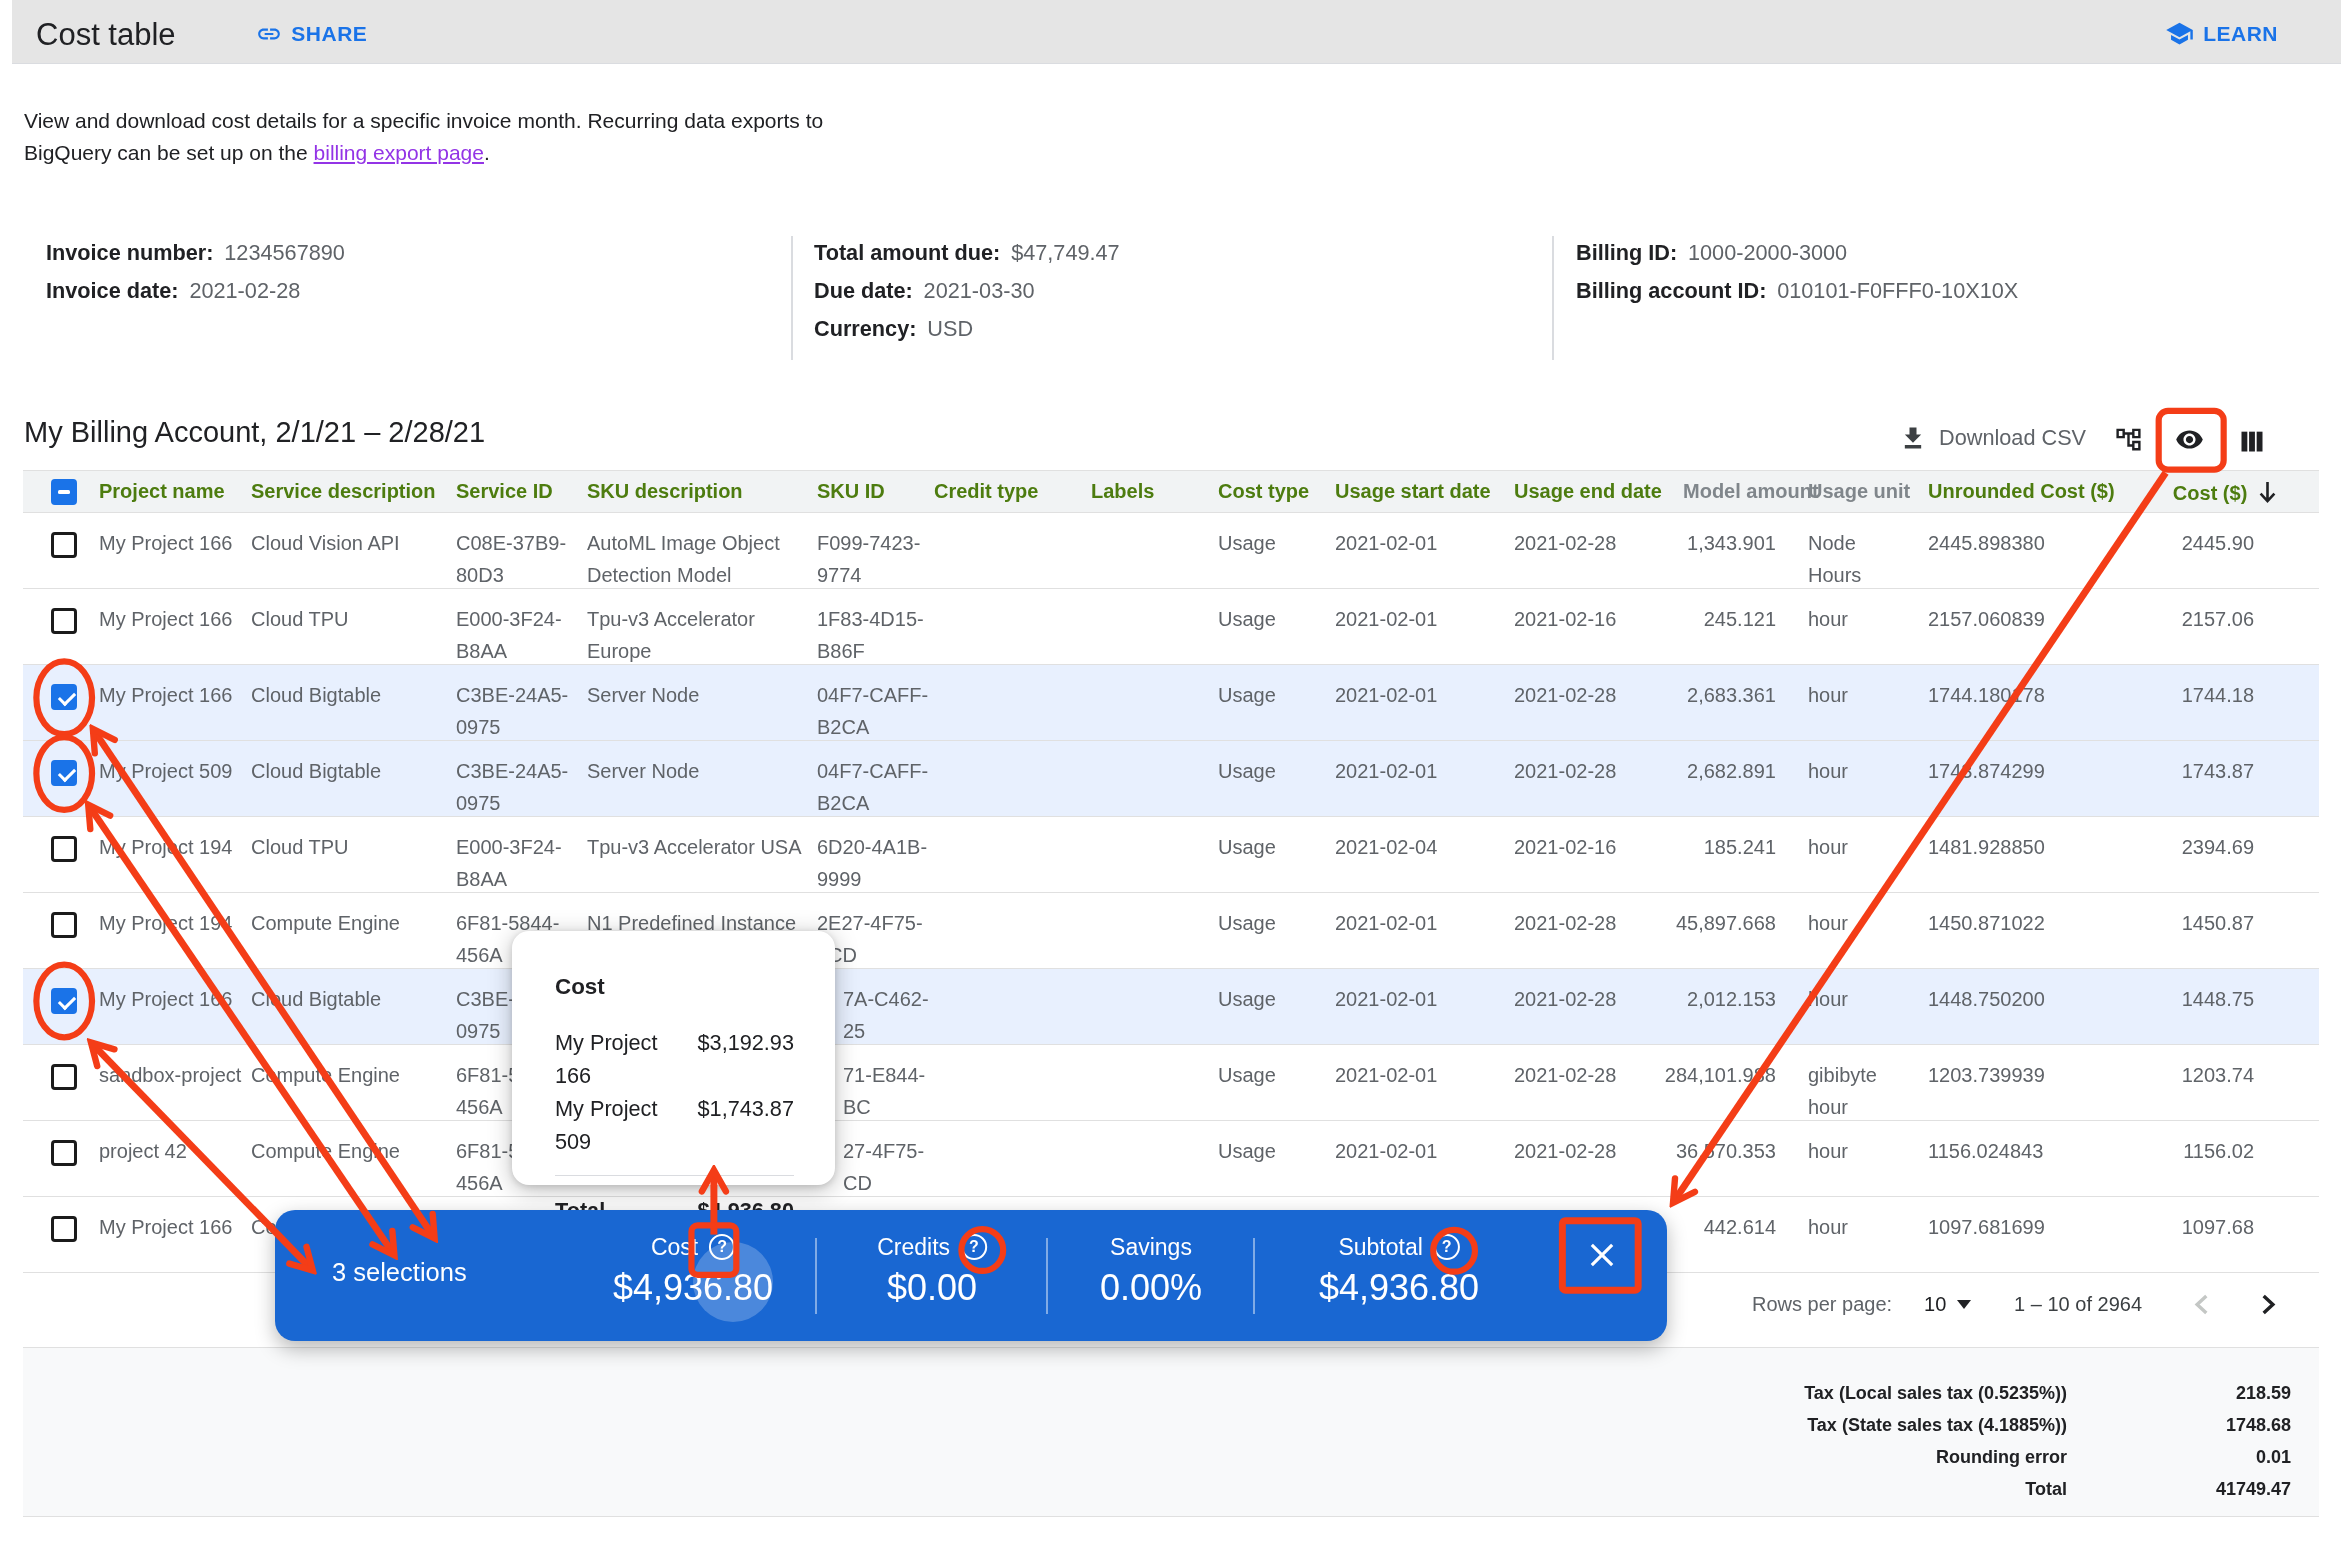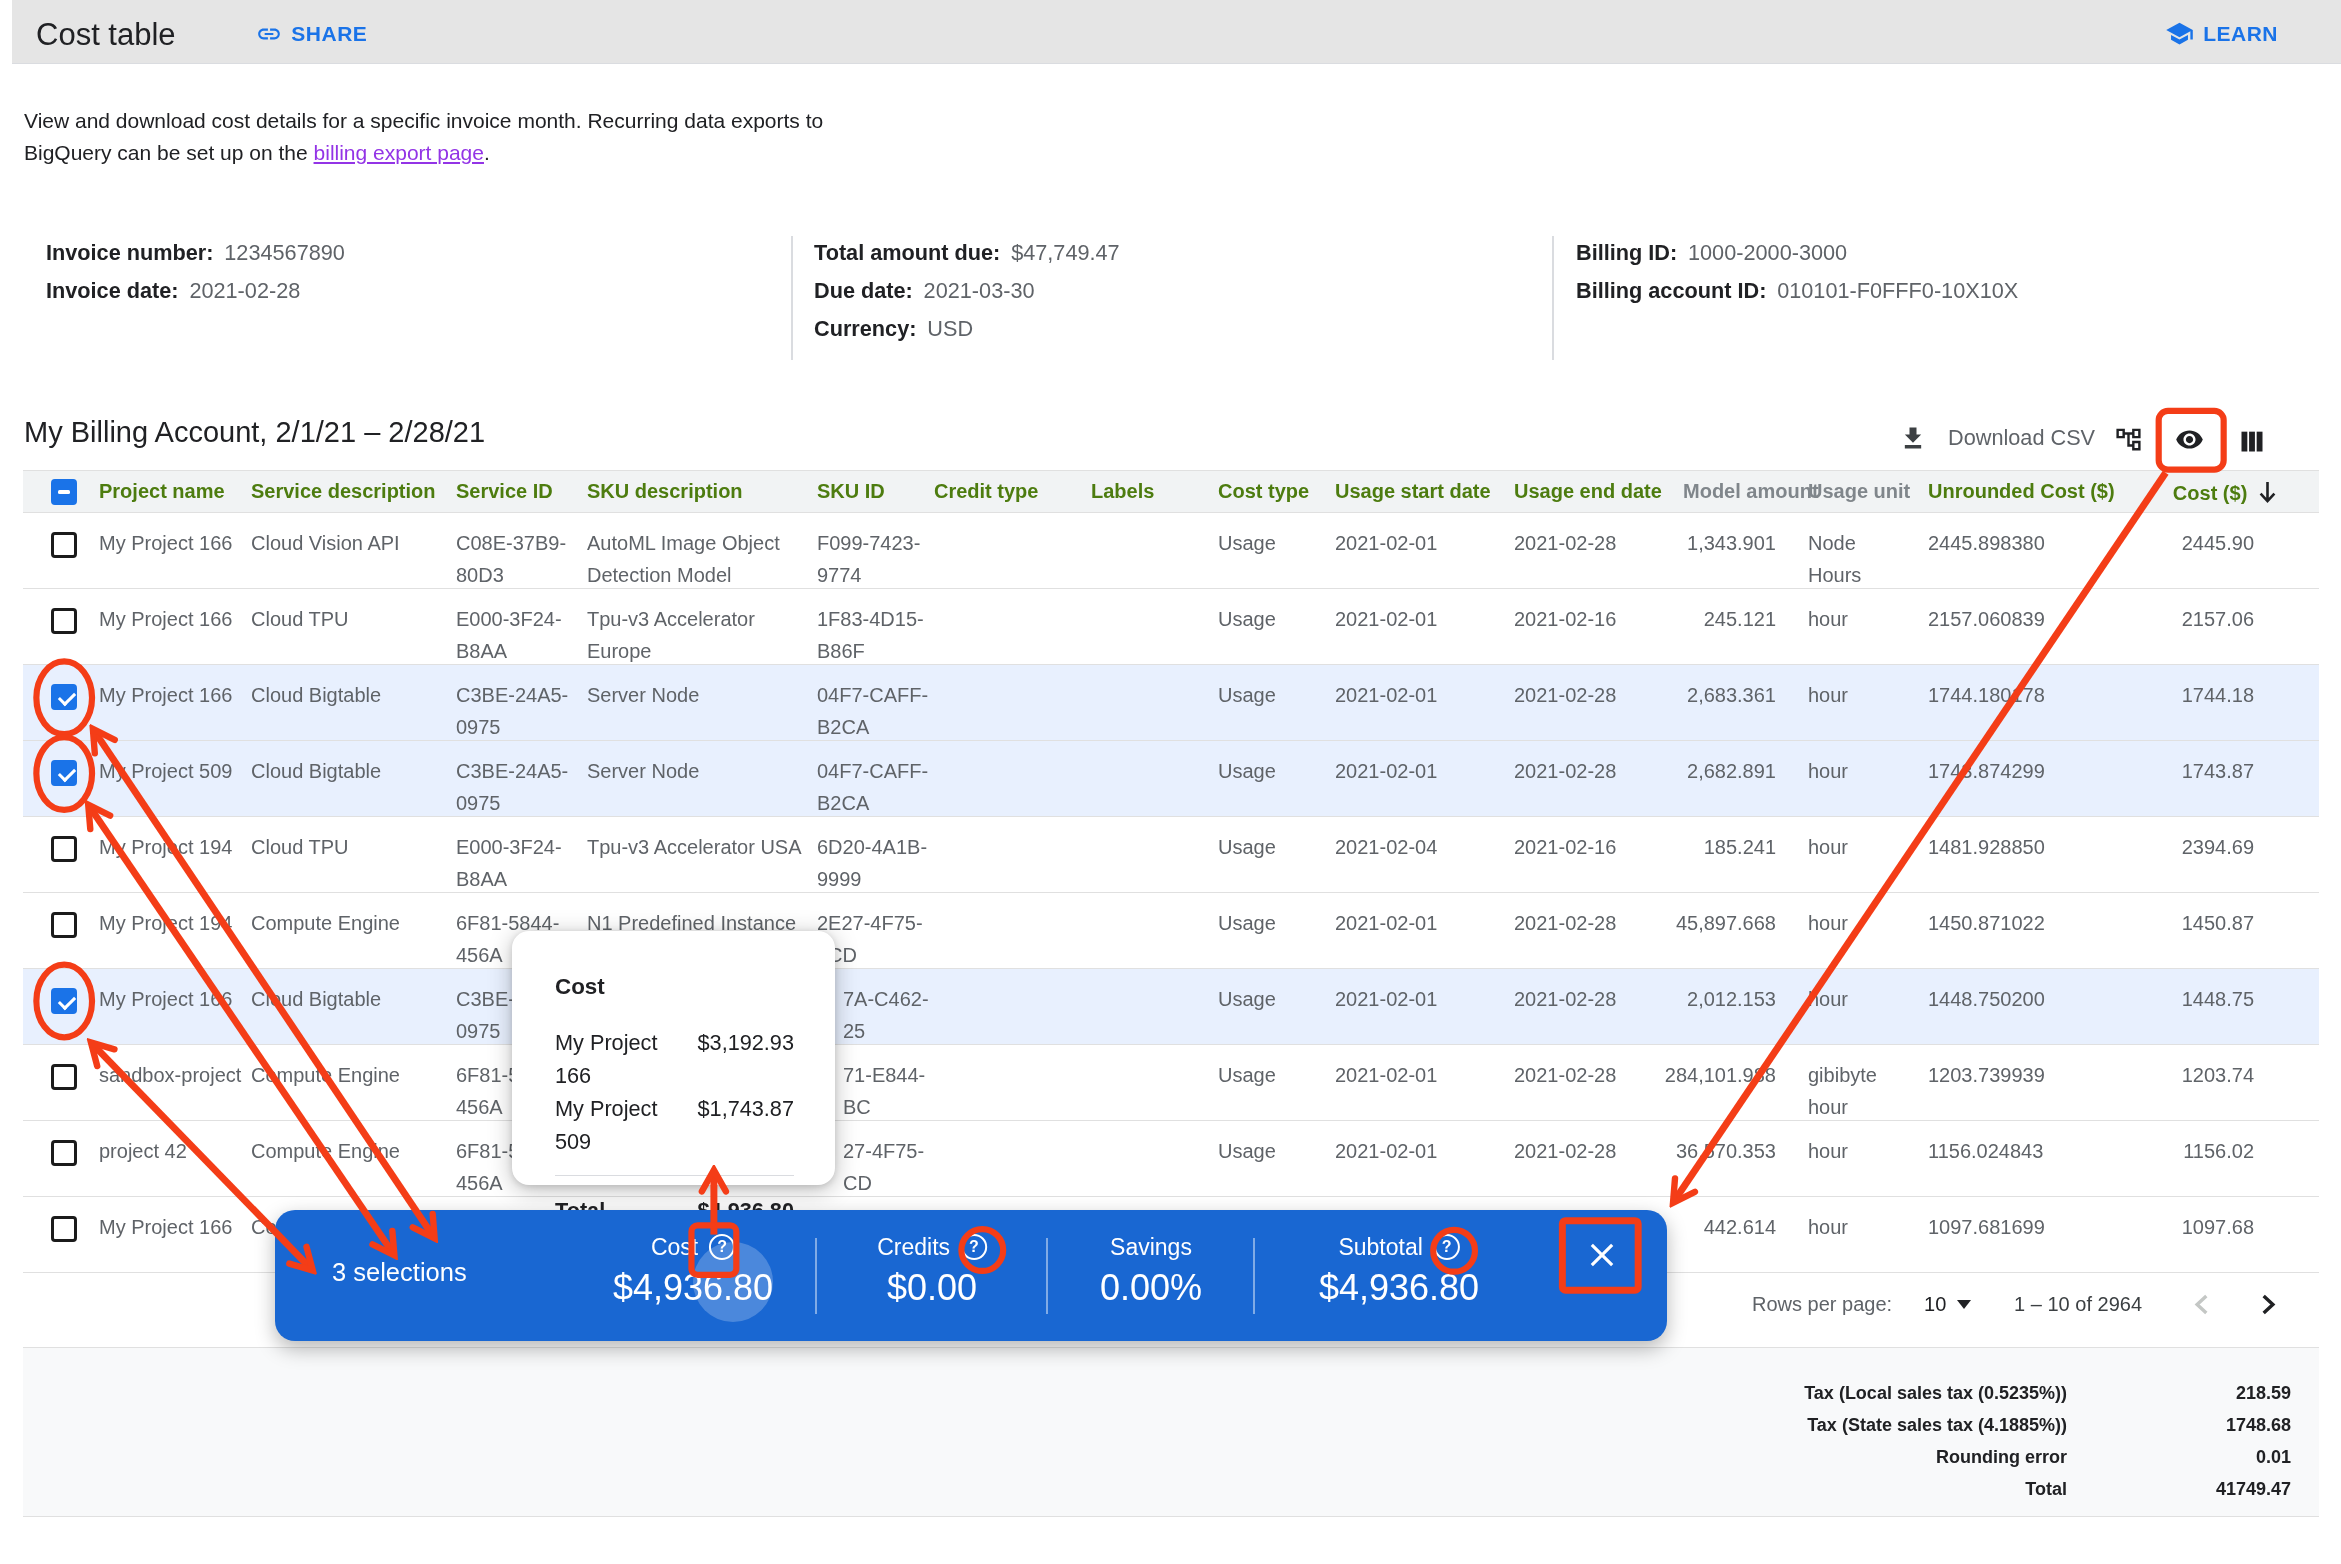--- a/index.html
+++ b/index.html
@@ -26,21 +26,21 @@
 
   
   .invoice{position:absolute;left:0;top:0}
   .inv-col{position:absolute;top:234px;font-size:21.7px;line-height:38px;white-space:nowrap}
   .inv-label{font-weight:700;color:var(--txt);margin-right:10.8px}
   .inv-value{color:var(--sec)}
   .vdiv{position:absolute;top:236px;height:124px;width:1.5px;background:#dadce0}
 
   
   .tbl-title{position:absolute;left:24px;top:416px;font-size:29px;font-weight:400;color:var(--txt)}
-  .dl-btn{position:absolute;left:1899px;top:424px;display:flex;align-items:center;gap:21px;
+  .dl-btn{position:absolute;left:1899px;top:424px;display:flex;align-items:center;gap:12px;
     font-size:21.7px;font-weight:500;color:var(--sec);cursor:pointer}
   .tool-ic{position:absolute;top:425px;cursor:pointer;display:inline-flex}
 
   
   .table{position:absolute;left:23px;top:470px;width:2296px;z-index:1;
     --cols:76px 152px 205px 131px 230px 117px 157px 127px 117px 179px 169px 93px 139px 244px 161px}
   .thead{display:grid;grid-template-columns:var(--cols);height:43px;align-items:center;
     background:var(--head-bg);border-top:1.5px solid var(--border);border-bottom:1.5px solid var(--border)}
   .hcell{font-size:20px;font-weight:700;color:#4d7c0f;white-space:nowrap;overflow:visible}
   .hcell.muted{color:var(--muted);font-weight:700}

